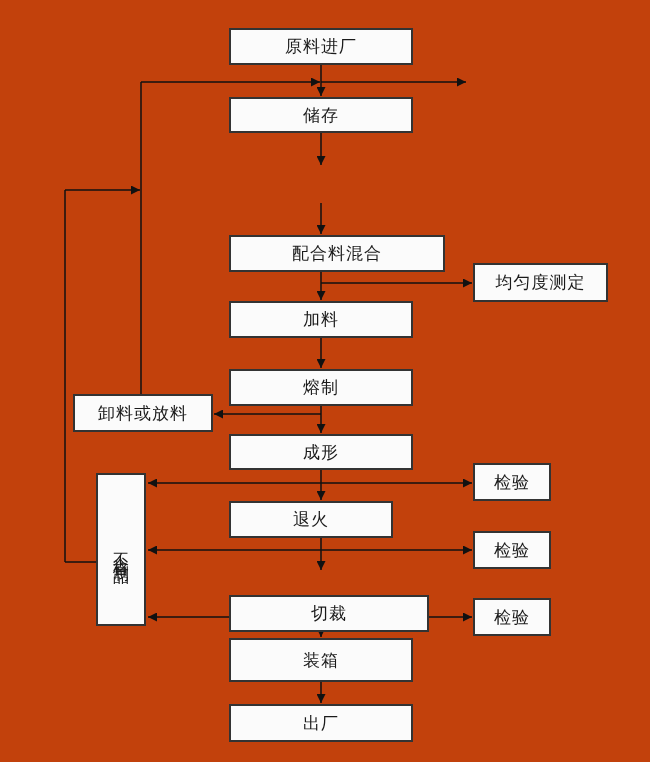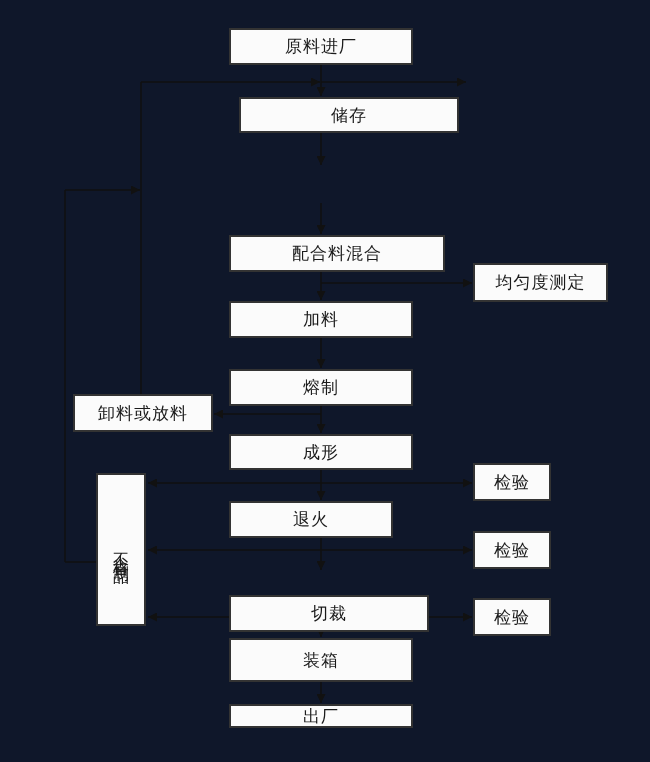--- a/index.html
+++ b/index.html
@@ -1,19 +1,19 @@
 <!DOCTYPE html>
 <html><head>
 <meta charset="utf-8">
 <style>
   html,body{margin:0;padding:0;background:#ffffff;}
   .stage{
     position:relative;
     width:650px;height:762px;
-    background:#0f172a;
+    background:#c2410c;
     font-family:"DejaVu Serif","Liberation Serif",serif;
     overflow:hidden;
   }
   .wires{position:absolute;left:0;top:0;width:650px;height:762px;}
   .node{
     position:absolute;
     box-sizing:border-box;
     border:2px solid #333333;
     background:#fbfbfb;
     display:flex;
@@ -71,21 +71,21 @@
       <line x1="148" y1="483" x2="472" y2="483" marker-start="url(#arr)" marker-end="url(#arr)"></line>
       <line x1="148" y1="550" x2="472" y2="550" marker-start="url(#arr)" marker-end="url(#arr)"></line>
       <line x1="148" y1="617" x2="472" y2="617" marker-start="url(#arr)" marker-end="url(#arr)"></line>
     </g>
   </svg>
 
   <div class="node" style="left:229px;top:28px;width:184px;height:37px">
     <span>原料进厂</span>
   </div>
 
-  <div class="node" style="left:239px;top:97px;width:220px;height:36px">
+  <div class="node" style="left:229px;top:97px;width:184px;height:36px">
     <span>储存</span>
   </div>
 
 
   <div class="node" style="left:229px;top:235px;width:216px;height:37px">
     <span>配合料混合</span>
   </div>
 
   <div class="node" style="left:229px;top:301px;width:184px;height:37px">
     <span>加料</span>
@@ -104,21 +104,21 @@
   </div>
 
   <div class="node" style="left:229px;top:595px;width:200px;height:37px">
     <span>切裁</span>
   </div>
 
   <div class="node" style="left:229px;top:638px;width:184px;height:44px">
     <span>装箱</span>
   </div>
 
-  <div class="node" style="left:229px;top:704px;width:184px;height:24px">
+  <div class="node" style="left:229px;top:704px;width:184px;height:38px">
     <span>出厂</span>
   </div>
 
 
   <div class="node" style="left:473px;top:263px;width:135px;height:39px">
     <span>均匀度测定</span>
   </div>
 
   <div class="node" style="left:473px;top:463px;width:78px;height:38px">
     <span>检验</span>

